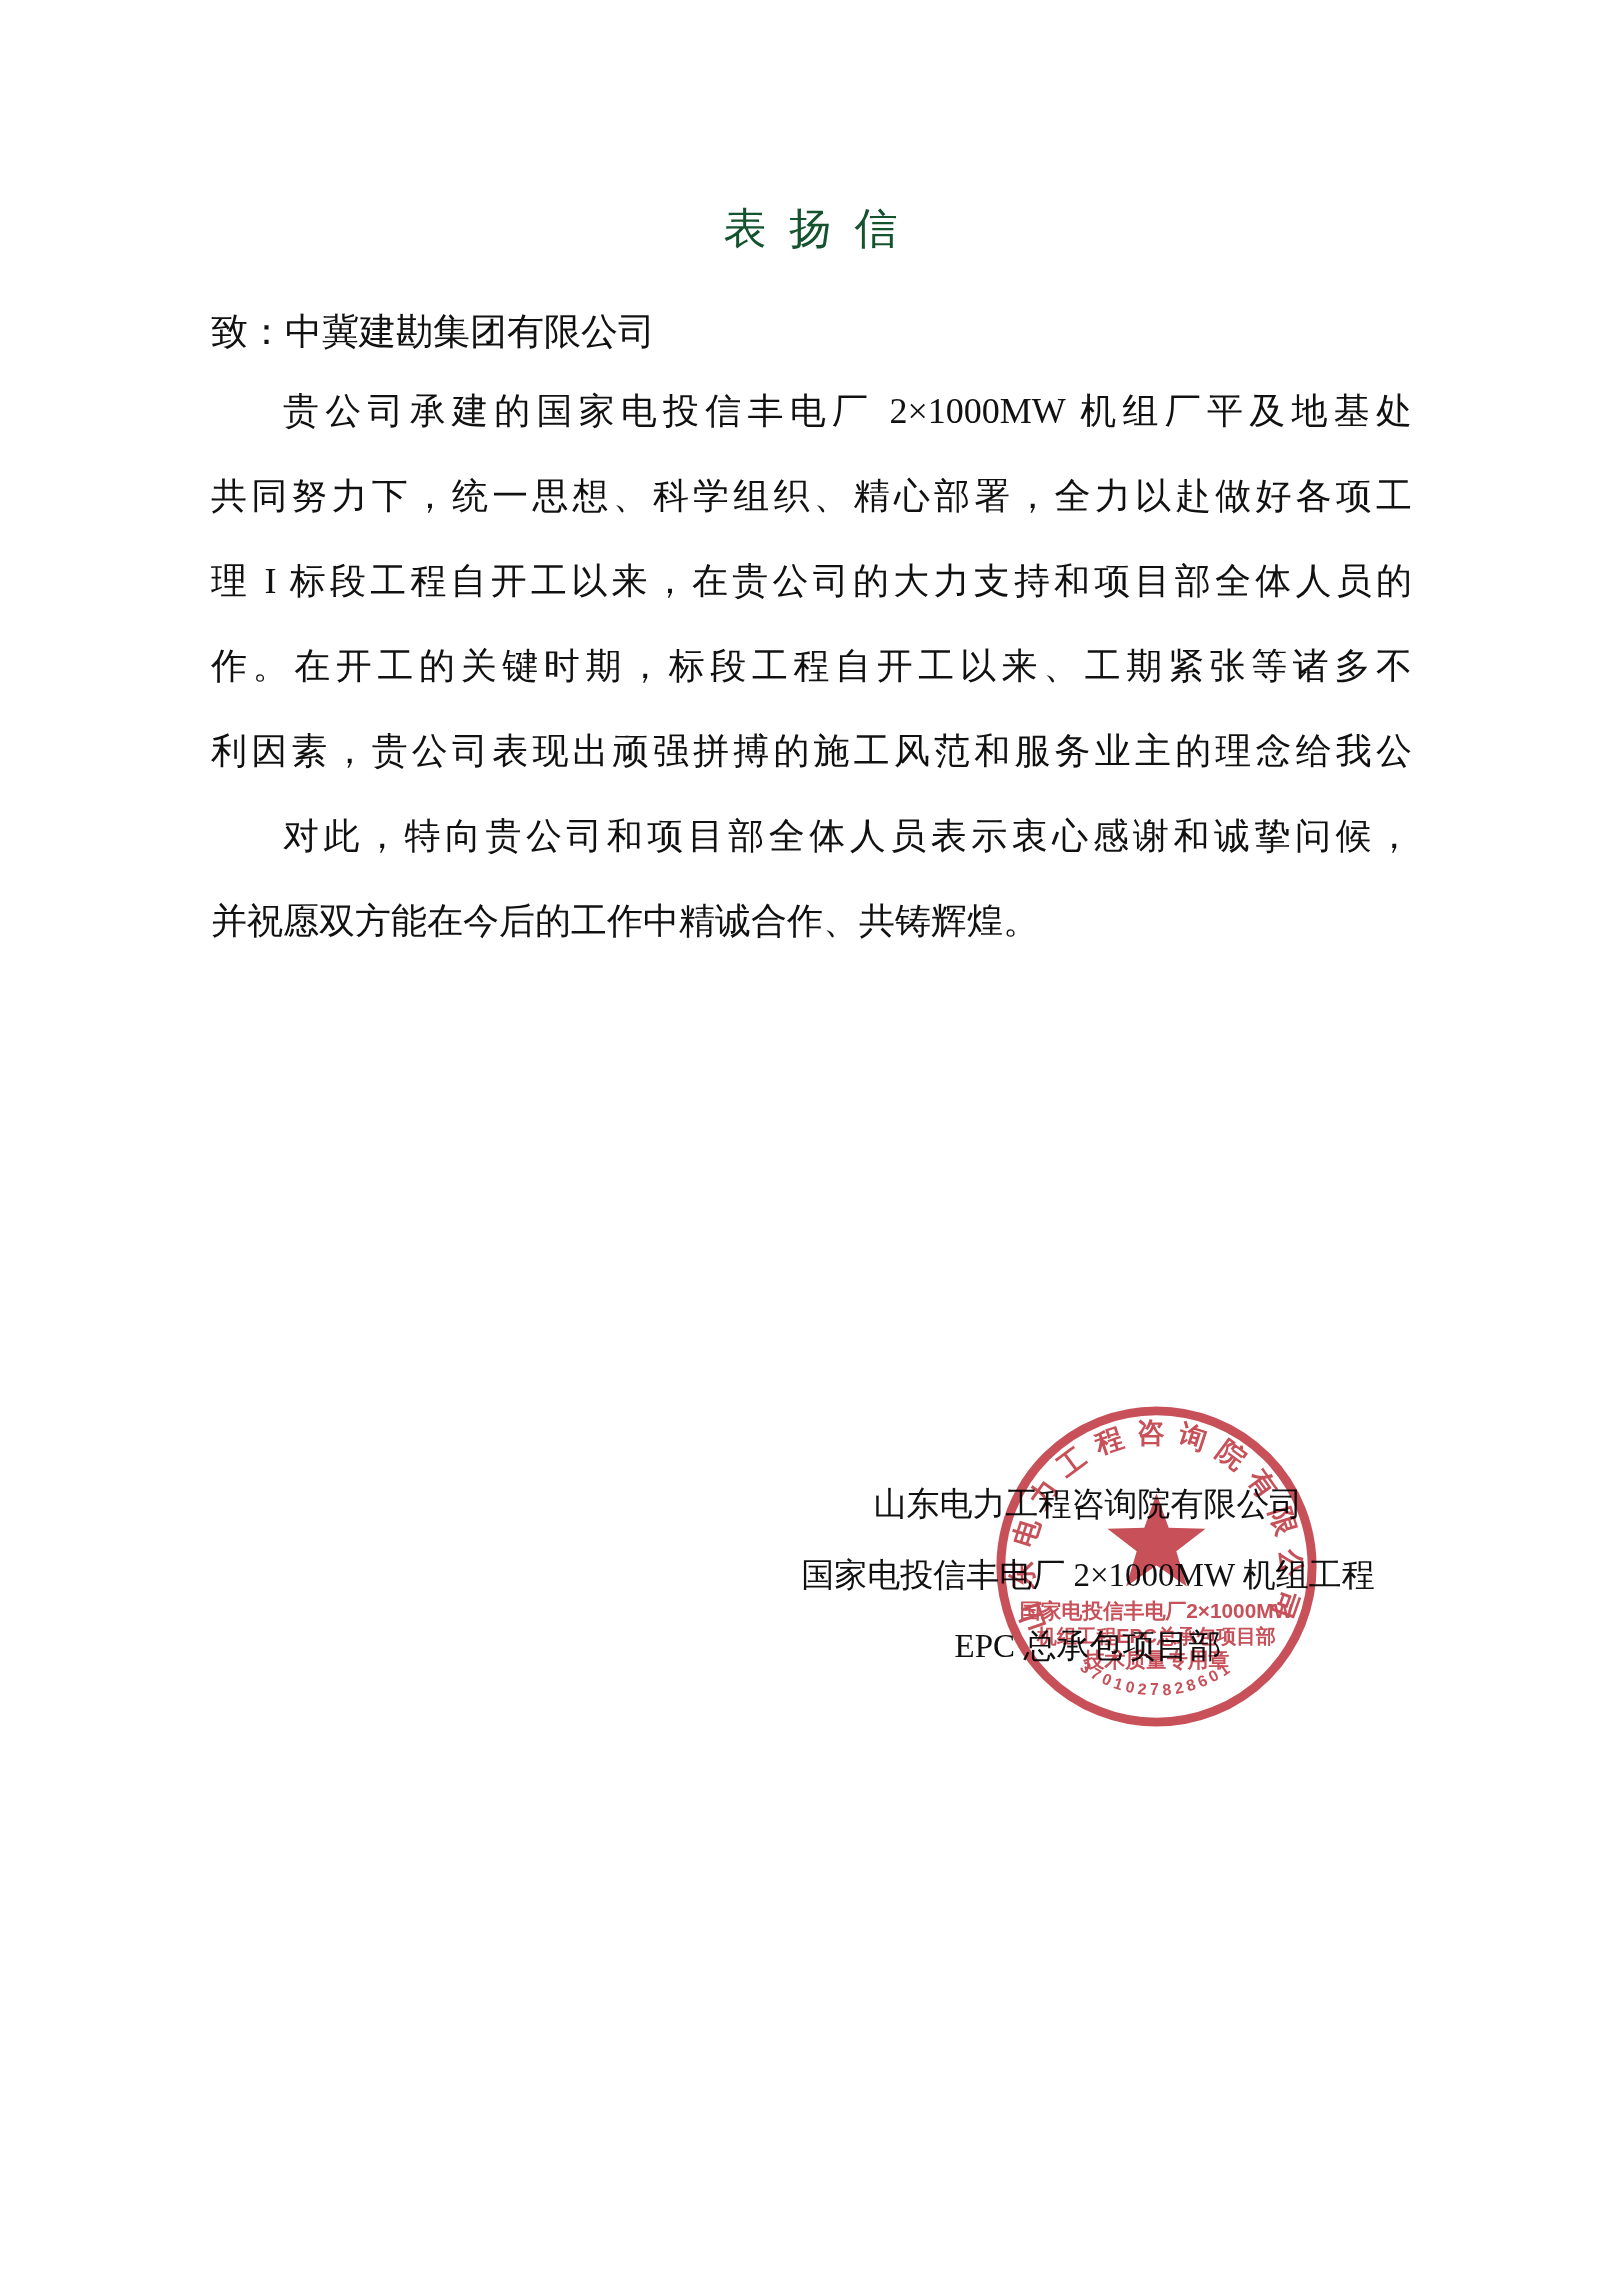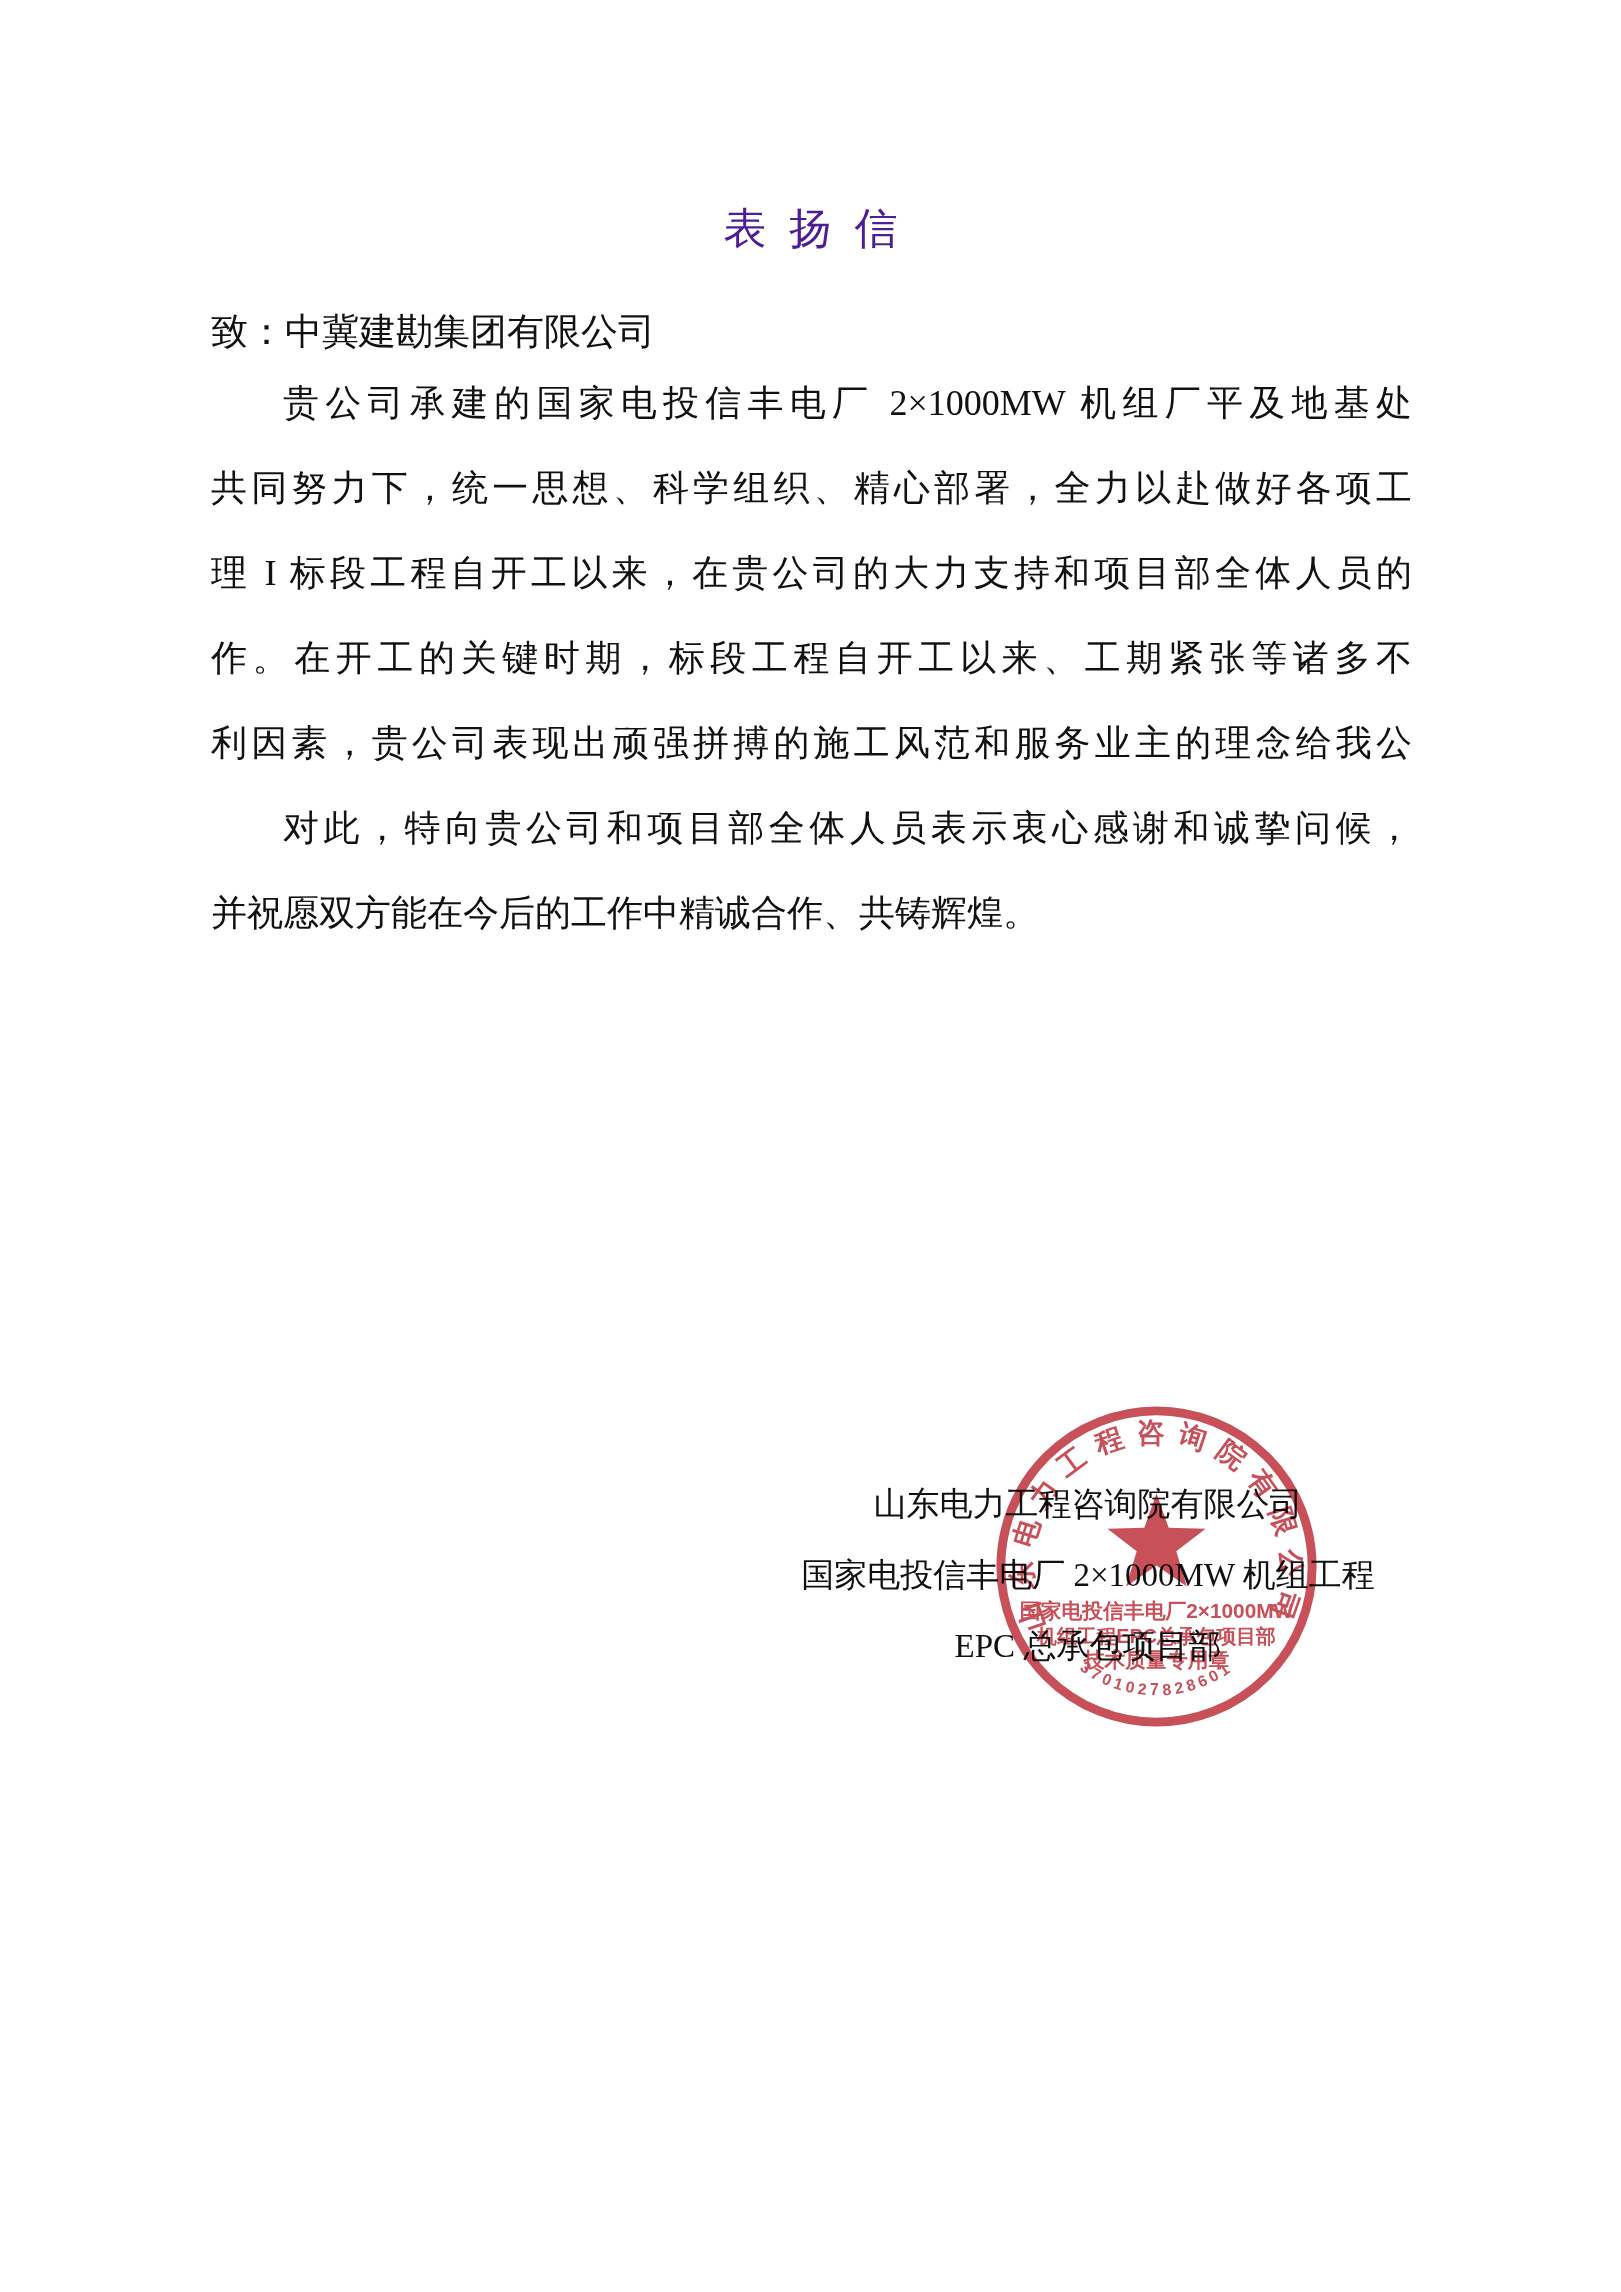--- a/index.html
+++ b/index.html
@@ -22,34 +22,34 @@
   }
   .title {
     position: absolute;
     top: 203px;
     left: 0;
     width: 100%;
     text-align: center;
     font-size: 43px;
     line-height: 1.2;
     word-spacing: 11.8px;
-    color: #4c1d95;
+    color: #14532d;
   }
   .salutation {
     position: absolute;
     top: 308px;
     left: 211px;
     width: 1201px;
     font-size: 37px;
     line-height: 1.3;
     color: #111;
   }
   .body-text {
     position: absolute;
-    top: 361px;
+    top: 369px;
     left: 211px;
     width: 1201px;
     font-size: 36px;
     color: #111;
   }
   .body-line {
     line-height: 85px;
     height: 85px;
     white-space: nowrap;
   }

